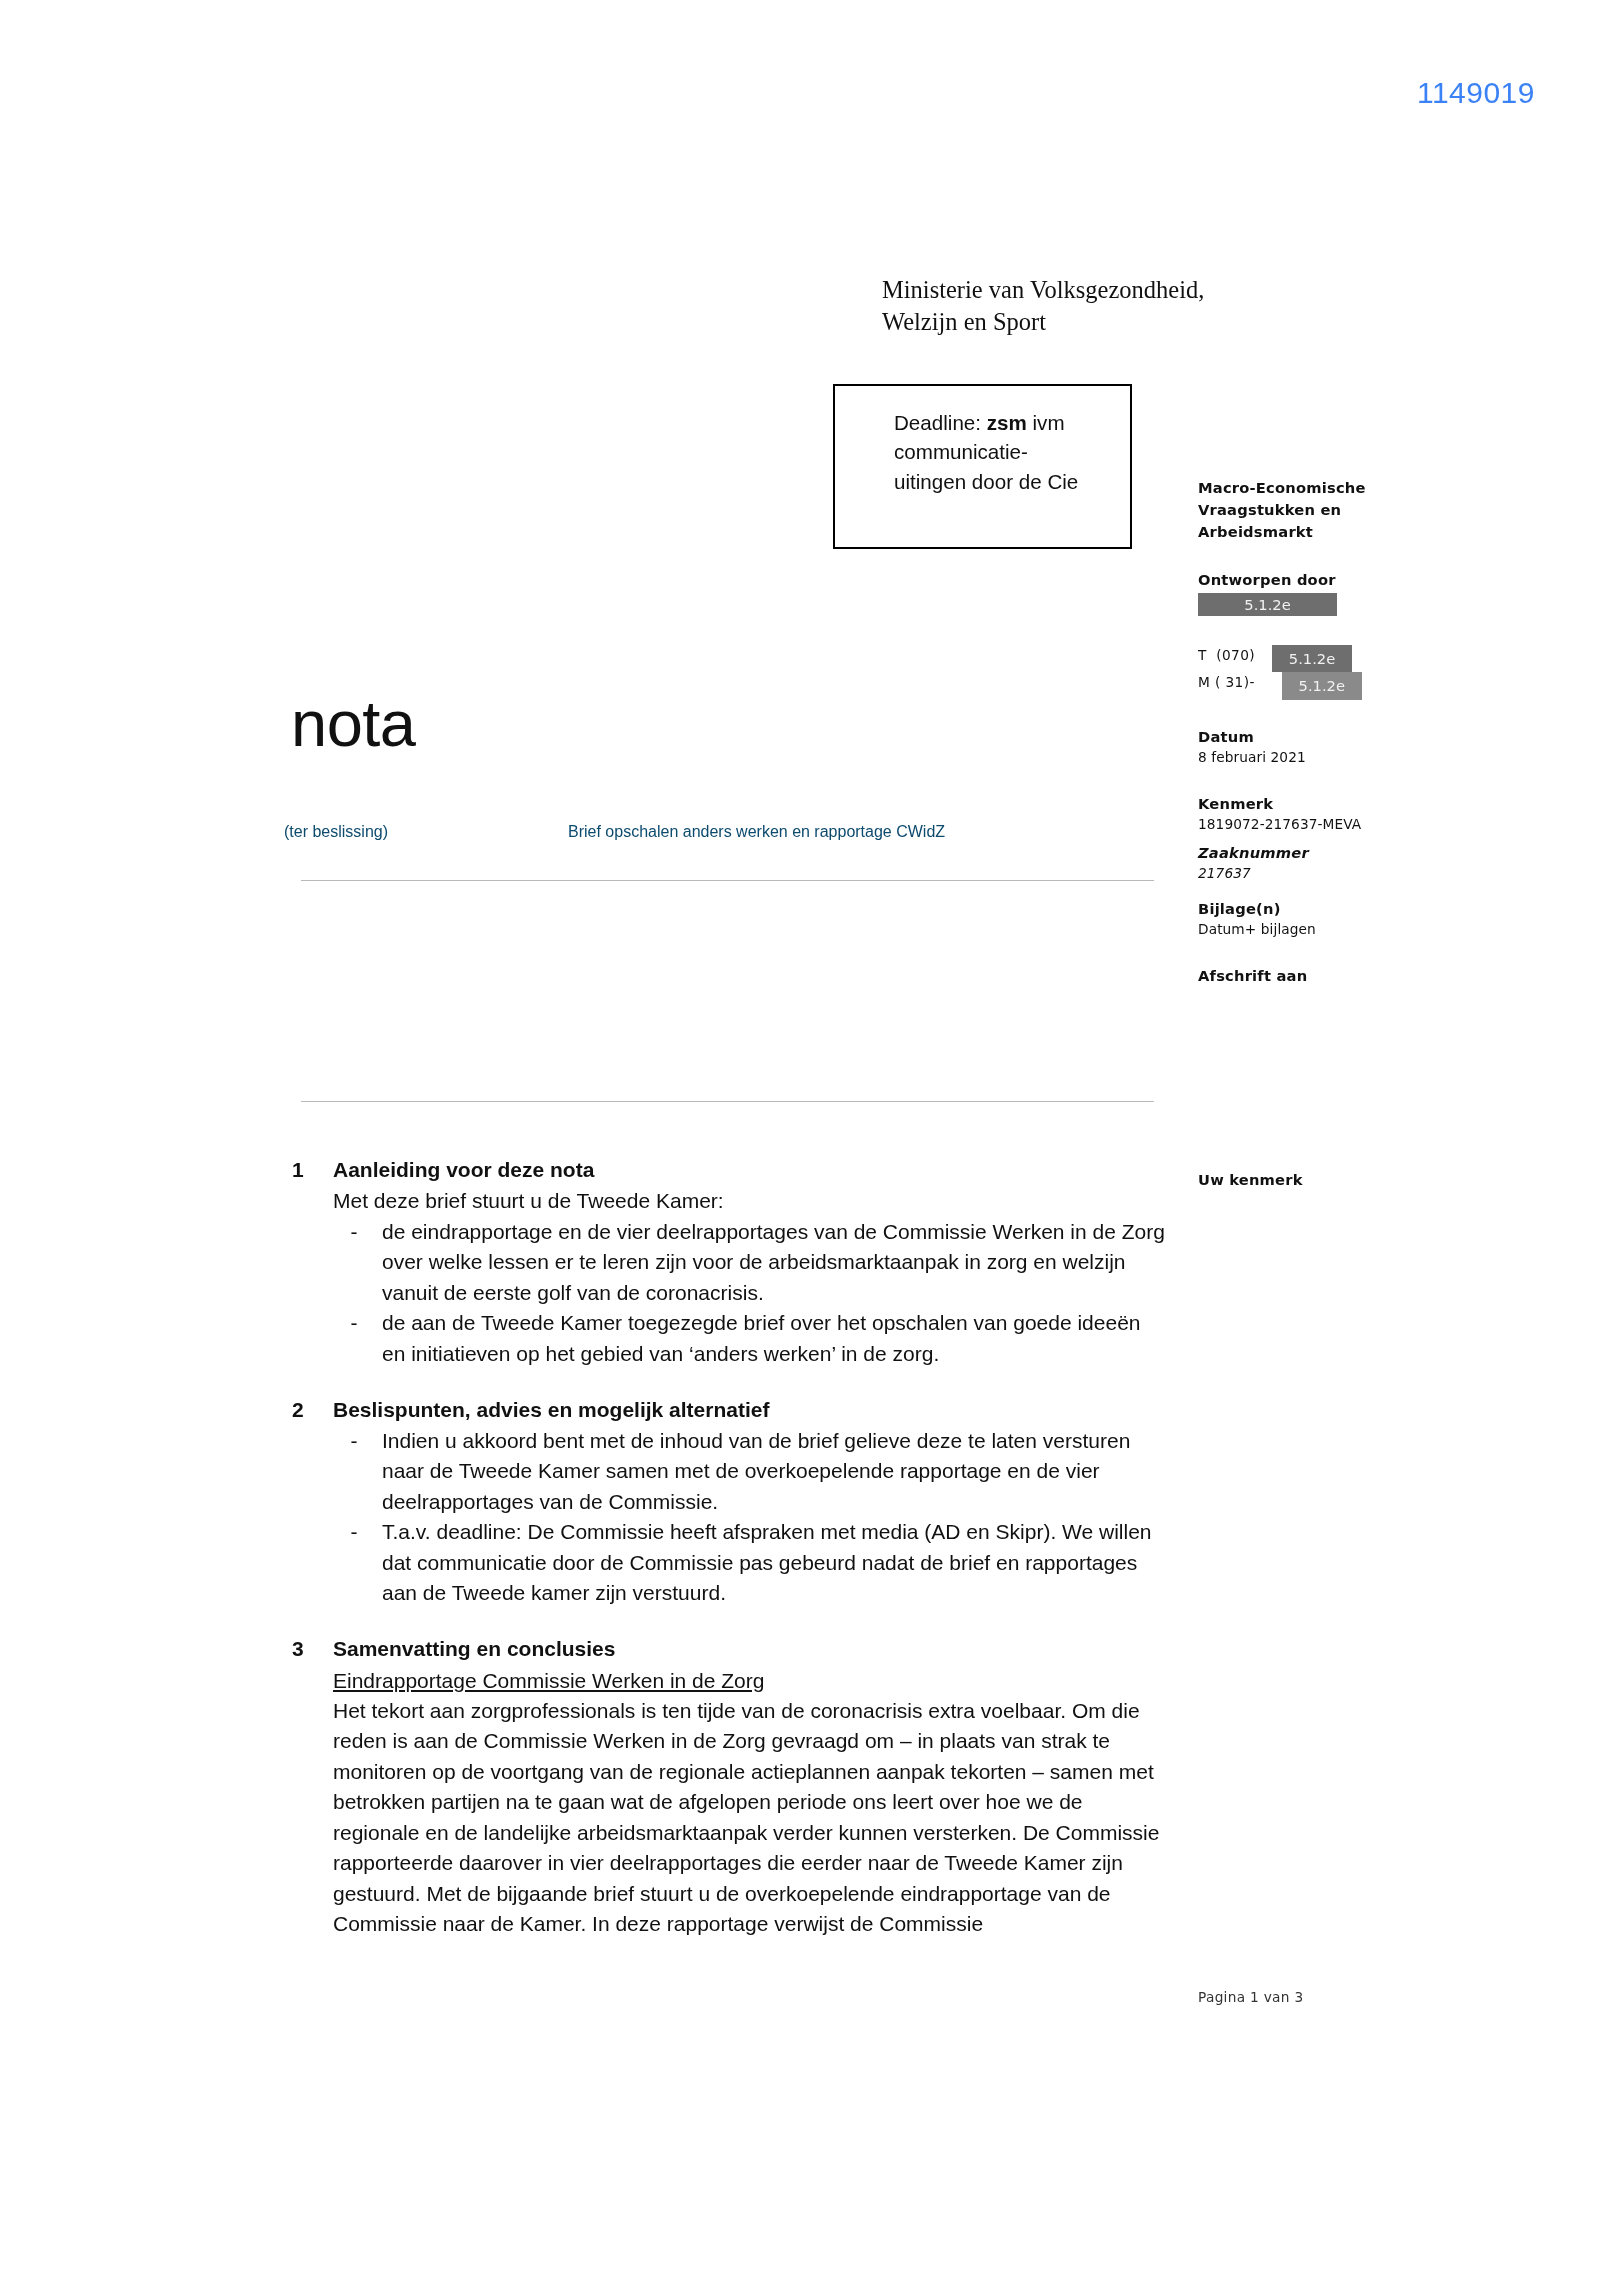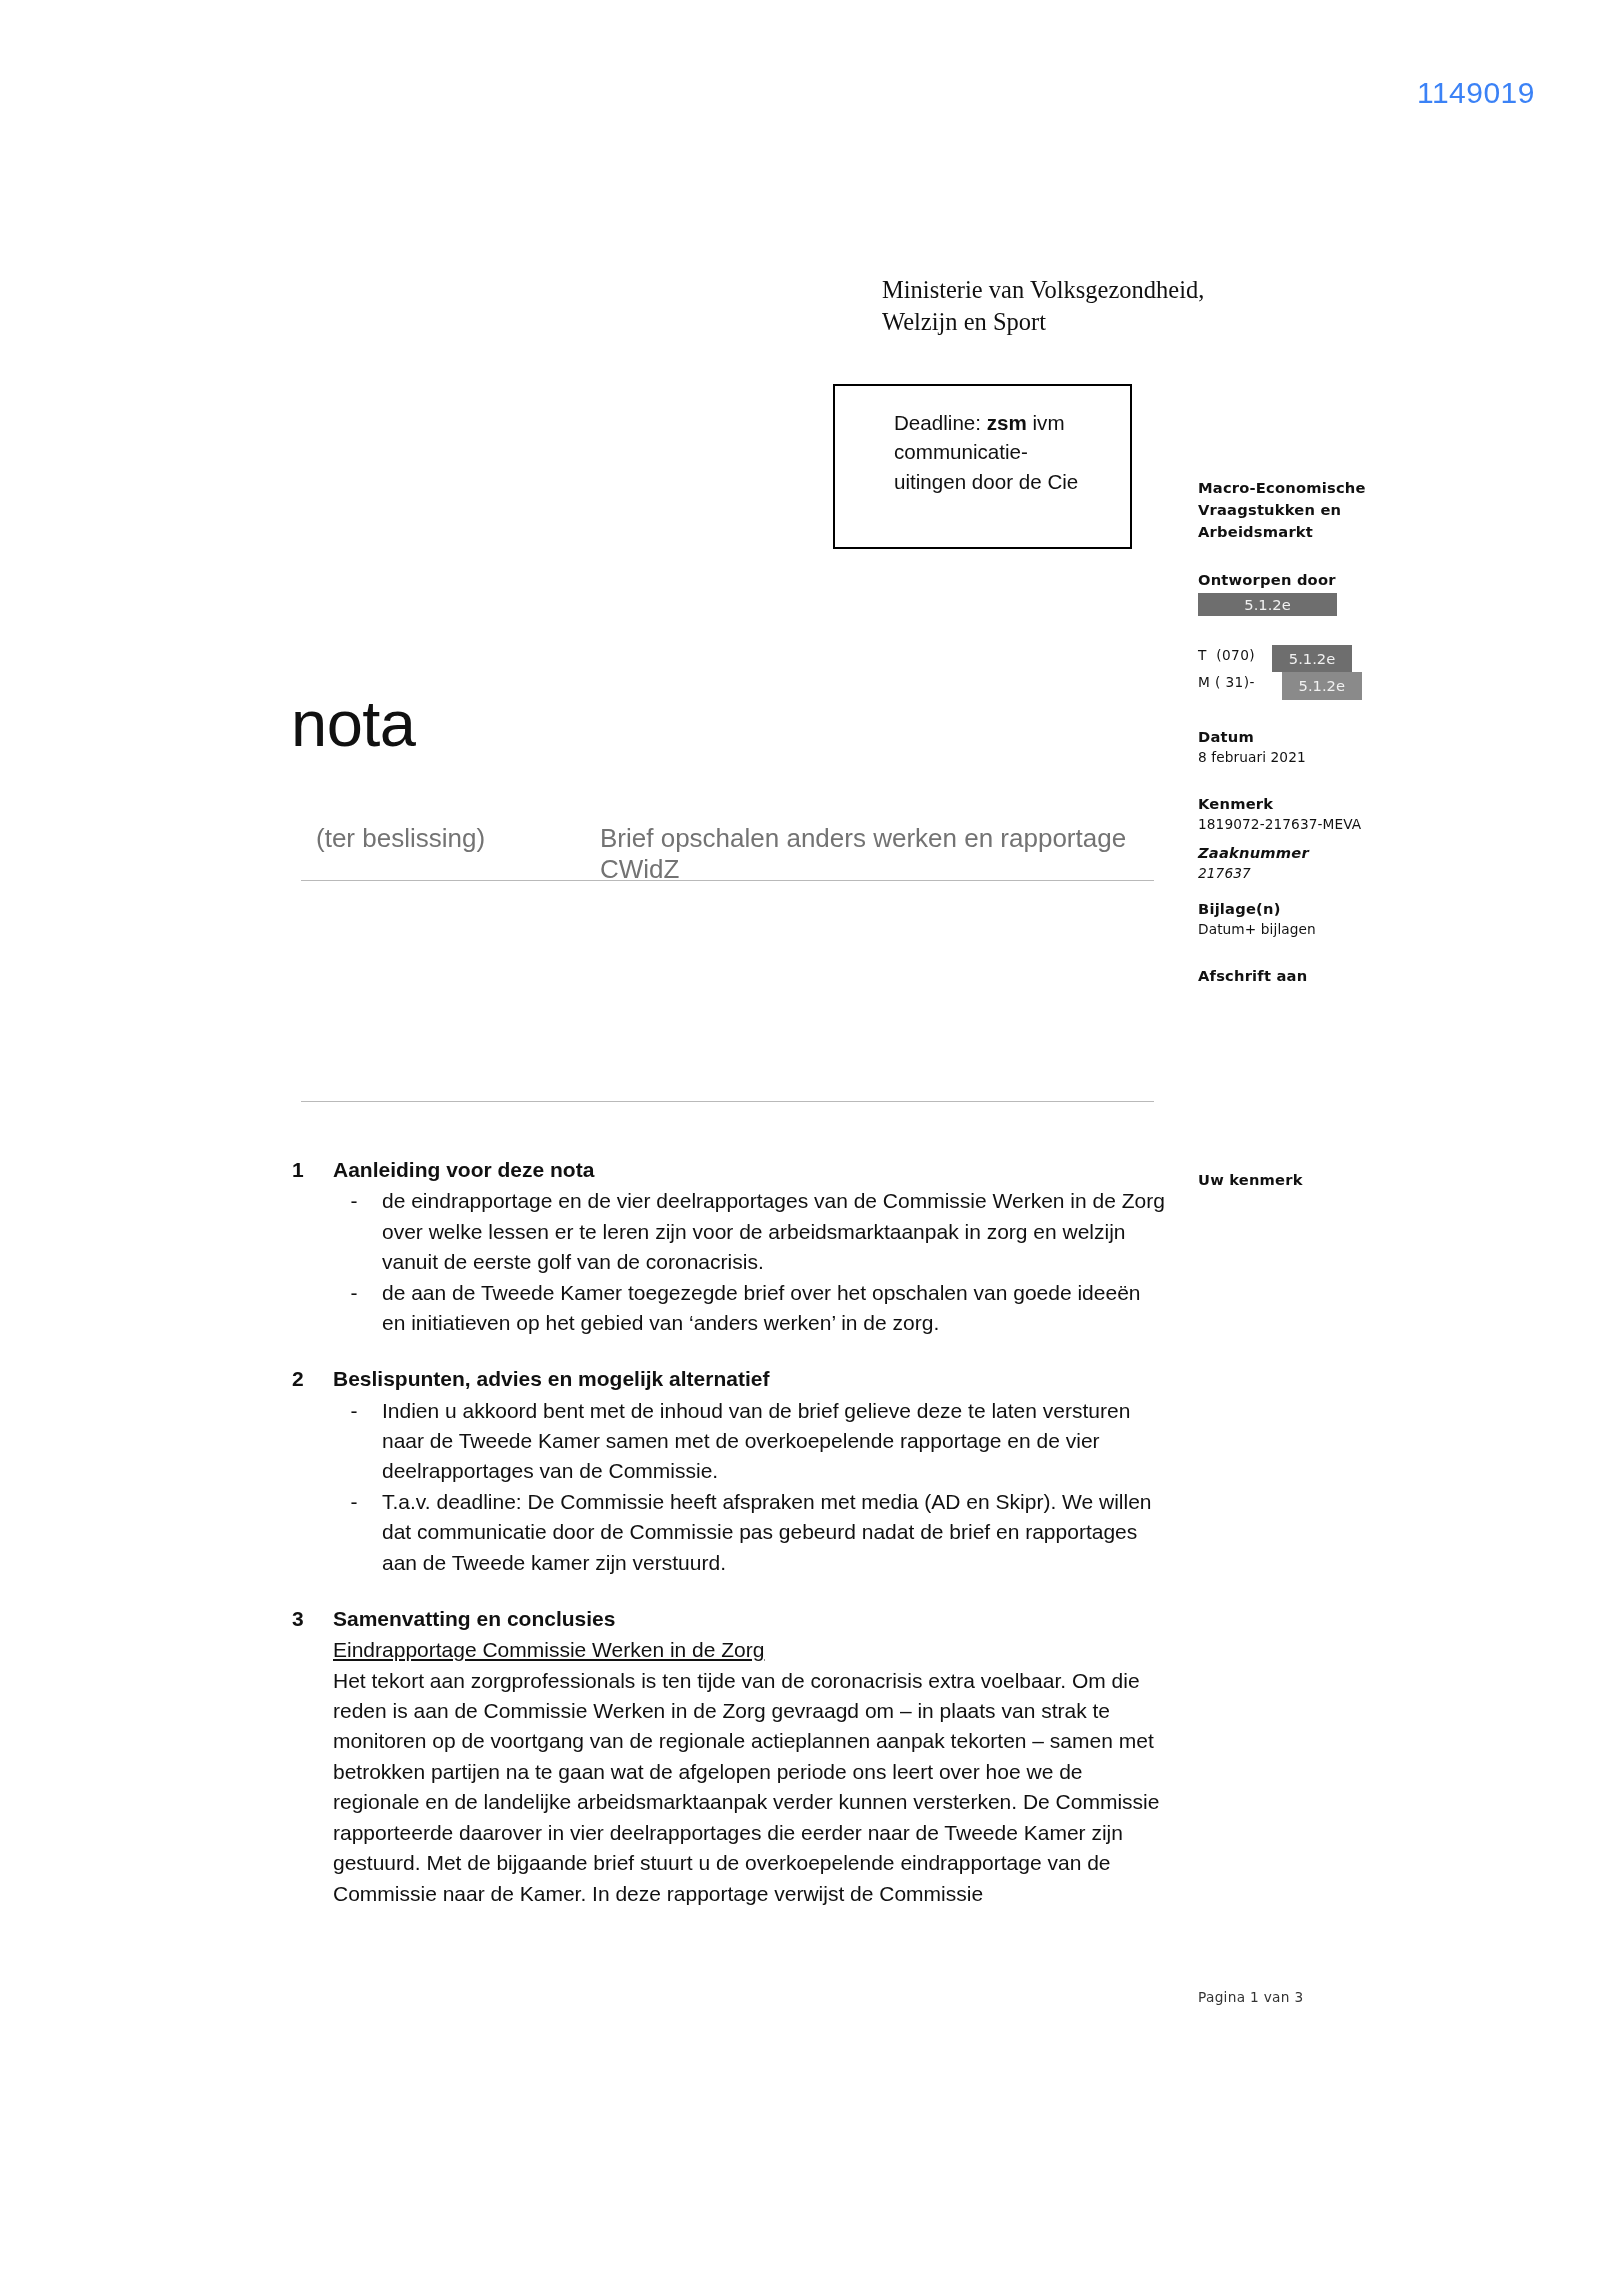--- a/index.html
+++ b/index.html
@@ -138,26 +138,26 @@
     top: 686px;
     font-size: 65px;
     font-weight: 400;
     letter-spacing: -0.5px;
     color: #111;
   }
 
   
   .subject-row {
     position: absolute;
-    left: 316px;
+    left: 284px;
     top: 823px;
     width: 851px;
     display: flex;
-    font-size: 26px;
-    color: #737373;
+    font-size: 16px;
+    color: #0c4a6e;
   }
   .subject-row .kind { width: 284px; }
   .subject-row .subject { flex: 1; }
 
   .rule {
     position: absolute;
     left: 301px;
     width: 853px;
     border-top: 1px solid #b9b9b9;
   }
@@ -291,20 +291,21 @@
   <div class="rule rule-1"></div>
   <div class="rule rule-2"></div>
 
   <div class="body">
 
     <div class="sec">
       <div class="sec-head">
         <span class="num">1</span>
         <span>Aanleiding voor deze nota</span>
       </div>
+      <div class="sec-intro">Met deze brief stuurt u de Tweede Kamer:</div>
       <ul class="bullets">
         <li><span class="dash">-</span><span>de eindrapportage en de vier deelrapportages van de Commissie Werken in de Zorg over welke lessen er te leren zijn voor de arbeidsmarktaanpak in zorg en welzijn vanuit de eerste golf van de coronacrisis.</span></li>
         <li><span class="dash">-</span><span>de aan de Tweede Kamer toegezegde brief over het opschalen van goede ideeën en initiatieven op het gebied van ‘anders werken’ in de zorg.</span></li>
       </ul>
     </div>
 
     <div class="sec">
       <div class="sec-head">
         <span class="num">2</span>
         <span>Beslispunten, advies en mogelijk alternatief</span>

